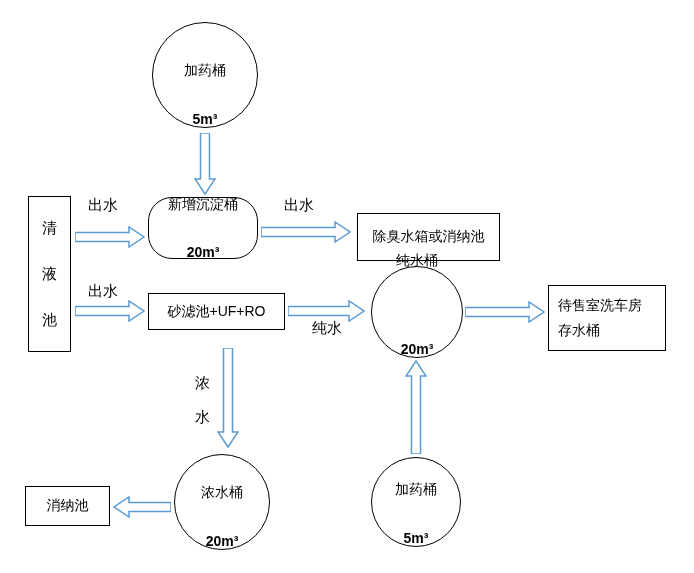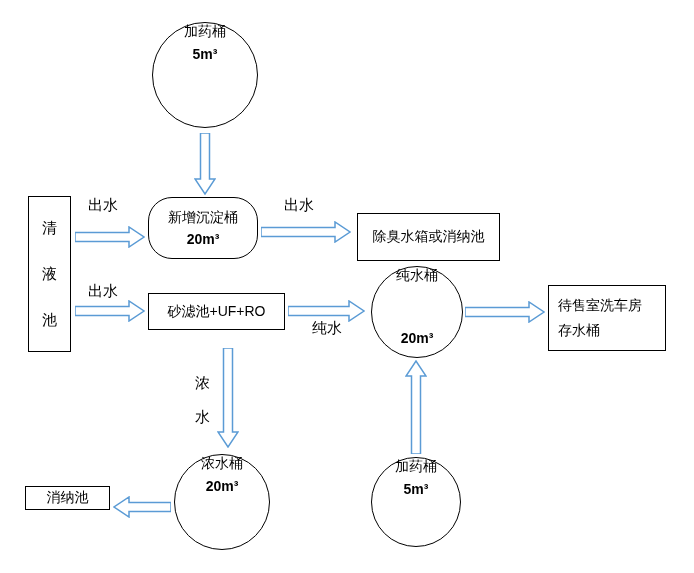--- a/index.html
+++ b/index.html
@@ -12,40 +12,40 @@
     overflow: hidden;
   }
   .node-circle {
     position: absolute;
     border: 1px solid #000;
     border-radius: 50%;
     background: #fff;
     display: flex;
     flex-direction: column;
     align-items: center;
-    justify-content: flex-start;
+    justify-content: flex-end;
     gap: 5px;
     font-size: 14px;
     text-align: center;
     box-sizing: border-box;
   }
   .node-rect {
     position: absolute;
     border: 1px solid #000;
     background: #fff;
     display: flex;
     flex-direction: column;
     align-items: center;
     justify-content: center;
     gap: 4px;
     font-size: 14px;
     text-align: center;
     box-sizing: border-box;
   }
-  .vol { font-weight: bold; }
+  .vol { font-weight: bold; margin-top: 26px; }
   .bold { font-weight: normal; }
   .clear-pool {
     justify-content: space-around;
     font-size: 15px;
     gap: 0;
     padding: 8px 0;
   }
   .storage-box {
     align-items: flex-start;
     padding-left: 9px;
@@ -145,21 +145,21 @@
 
   <div class="node-circle" style="left:174px; top:454px; width:96px; height:96px;">
     <div>浓水桶</div>
     <div class="vol">20m³</div>
   </div>
 
   <svg class="flow-arrow" style="left:113px; top:496px;" width="58" height="22" viewBox="0 0 58 22">
     <polygon points="58,6.5 16,6.5 16,1 1,11 16,21 16,15.5 58,15.5"></polygon>
   </svg>
 
-  <div class="node-rect" style="left:25px; top:486px; width:85px; height:24px;">
+  <div class="node-rect" style="left:25px; top:486px; width:85px; height:40px;">
     <div>消纳池</div>
   </div>
 
   <svg class="flow-arrow" style="left:405px; top:360px;" width="22" height="94" viewBox="0 0 22 94">
     <polygon points="6.5,94 6.5,16 1,16 11,1 21,16 15.5,16 15.5,94"></polygon>
   </svg>
 
   <div class="node-circle" style="left:371px; top:457px; width:90px; height:90px;">
     <div>加药桶</div>
     <div class="vol">5m³</div>

